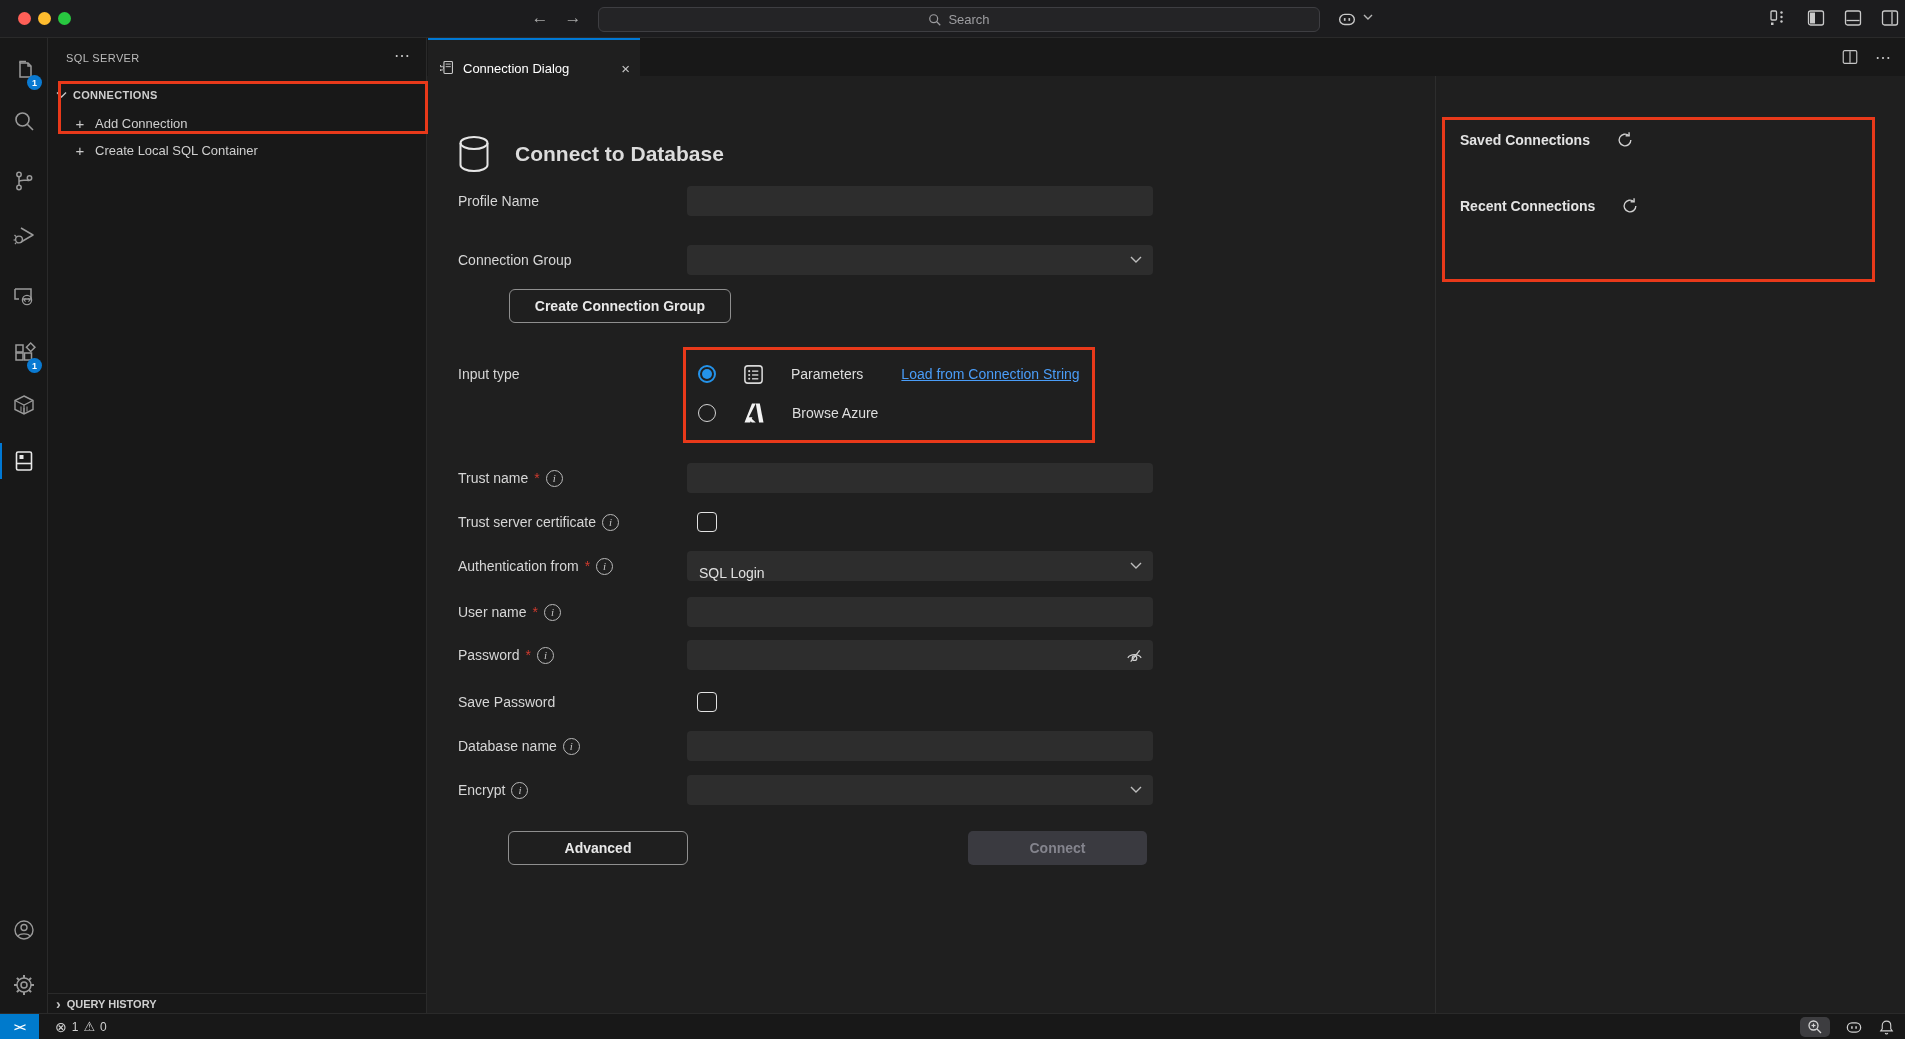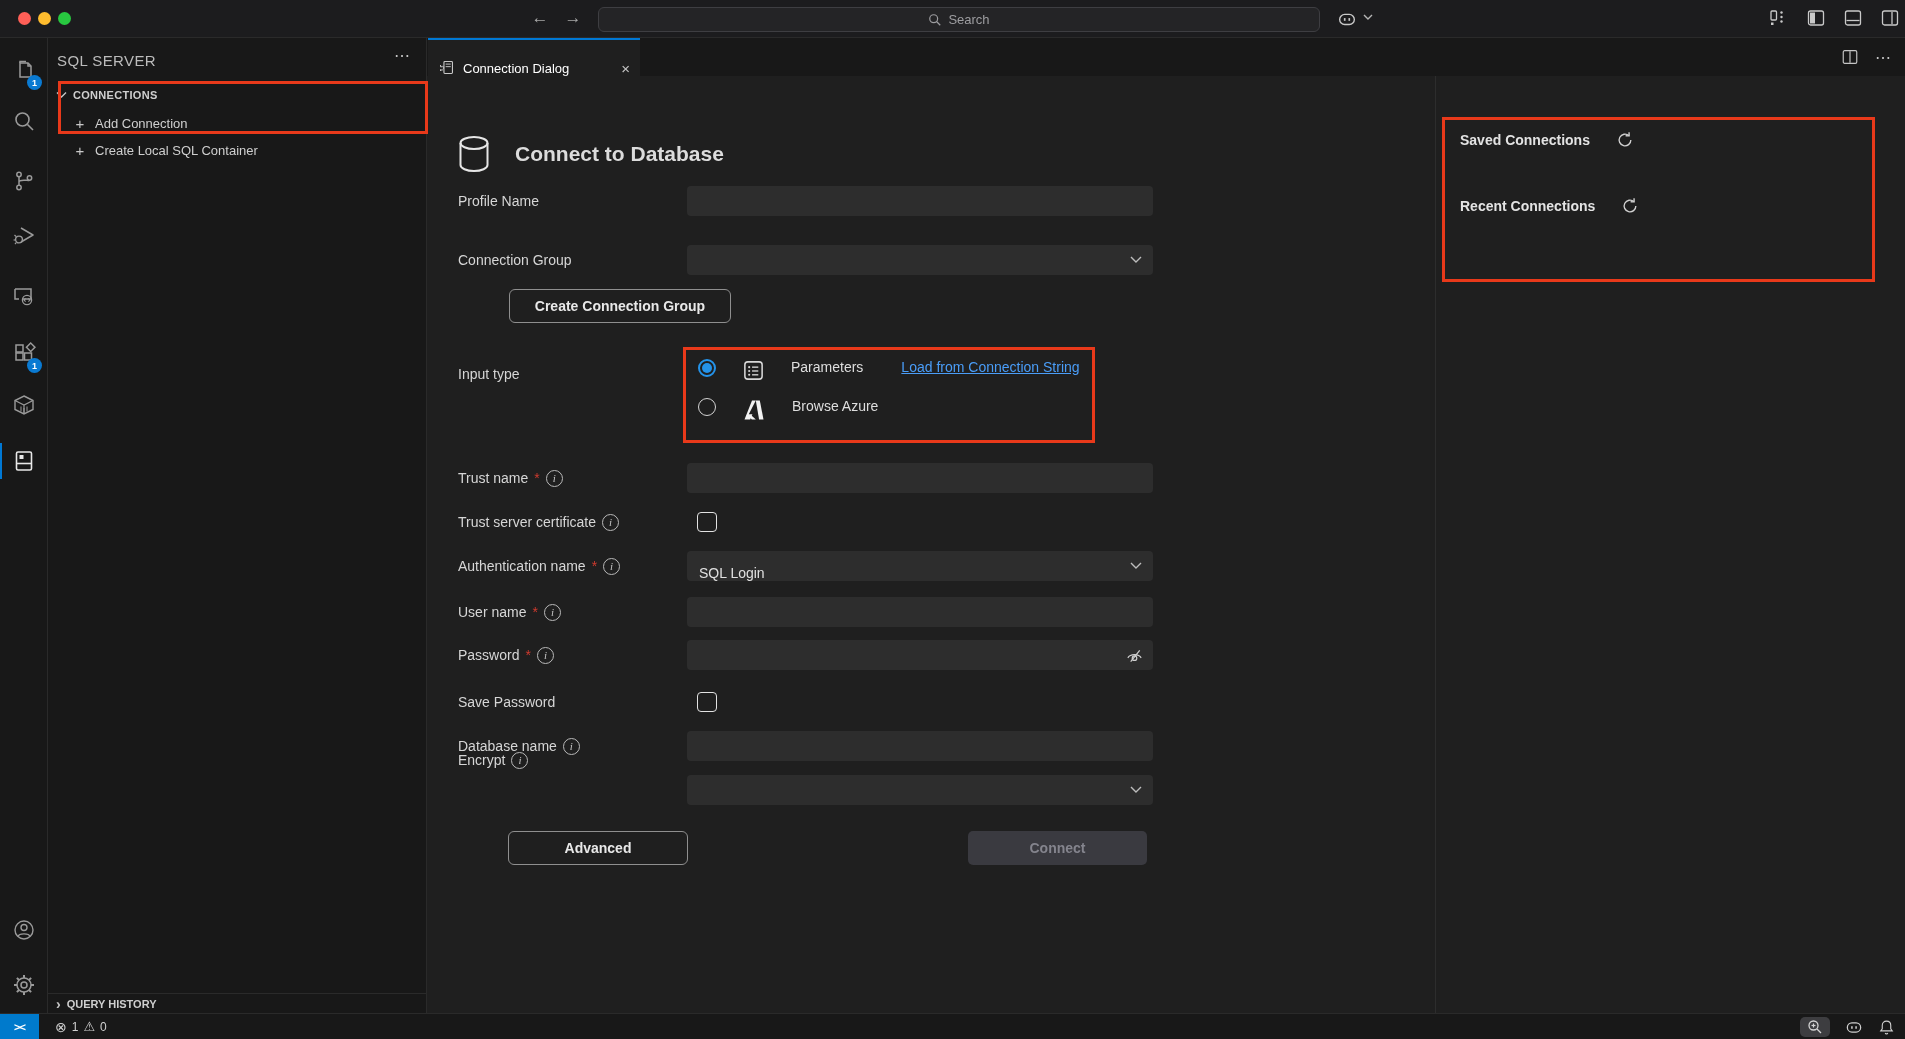--- a/index.html
+++ b/index.html
@@ -26,21 +26,21 @@
     background:#181818; border-right:1px solid #2a2a2a; }
   .ab-item { position:absolute; left:0; width:48px; height:48px;
     display:flex; align-items:center; justify-content:center; }
   .ab-item.active::before { content:""; position:absolute; left:0; top:6px; bottom:6px; width:2px; background:#0078d4; }
   .badge { position:absolute; right:6px; bottom:4px; width:15px; height:15px; border-radius:50%;
     background:#0a7ad2; color:#fff; font-size:9px; font-weight:bold;
     display:flex; align-items:center; justify-content:center; }
   
   .sidebar { position:absolute; left:48px; top:38px; width:379px; bottom:26px;
     background:#181818; border-right:1px solid #2a2a2a; }
-  .sb-title { position:absolute; left:9px; top:14px; font-size:15px; letter-spacing:0.4px; color:#bcbcbc; }
+  .sb-title { position:absolute; left:18px; top:14px; font-size:11px; letter-spacing:0.4px; color:#bcbcbc; }
   .sb-more { position:absolute; right:16px; top:8px; font-size:16px; color:#c5c5c5; }
   .sb-section { position:absolute; left:0; top:44px; width:100%; height:26px;
     display:flex; align-items:center; gap:6px; padding-left:8px;
     font-size:11px; font-weight:bold; color:#cfcfcf; letter-spacing:0.3px; }
   .sb-row { position:absolute; left:0; width:100%; height:27px;
     display:flex; align-items:center; gap:9px; padding-left:26px; font-size:13px; color:#cfcfcf; }
   .sb-plus { font-size:15px; color:#c9c9c9; width:12px; text-align:center; }
   .sb-qh { position:absolute; left:0; bottom:0; width:100%; height:20px; border-top:1px solid #2a2a2a;
     display:flex; align-items:center; gap:6px; padding-left:8px;
     font-size:11px; font-weight:bold; color:#cfcfcf; }
@@ -66,21 +66,21 @@
   .field { position:absolute; left:260px; width:466px; height:30px; background:#2d2d2d; border-radius:4px; }
   .select { display:flex; align-items:flex-end; padding:0 12px; color:#e0e0e0; font-size:14px; }
   .sel-chev { position:absolute; right:11px; top:10px; }
   .btn-outline { position:absolute; height:34px; border:1px solid #8f8f8f; border-radius:6px;
     background:transparent; color:#e8e8e8; font-weight:bold; font-size:14px;
     display:flex; align-items:center; justify-content:center; font-family:"Liberation Sans",sans-serif;margin-left:45px; }
   .btn-disabled { position:absolute; height:34px; border:none; border-radius:5px; background:#3a3a40;
     color:#84848d; font-weight:bold; font-size:14px; display:flex; align-items:center; justify-content:center; }
   .checkbox { position:absolute; left:270px; width:20px; height:20px; border:1.6px solid #e2e2e2;
     border-radius:4px; background:transparent; }
-  .radio-row { position:absolute; display:flex; gap:26px; }
+  .radio-row { position:absolute; display:flex; align-items:center; gap:26px; }
   .radio { width:18px; height:18px; border-radius:50%; position:relative; }
   .radio.sel { border:2px solid #2493ea; }
   .radio.sel::after { content:""; position:absolute; left:2px; top:2px; width:10px; height:10px;
     border-radius:50%; background:#2493ea; }
   .radio.unsel { border:1.6px solid #d4d4d4; }
   .radio-lab { font-size:14px; color:#dedede; }
   .link { font-size:14px; color:#4a9df8; text-decoration:underline; margin-left:12px; }
   .rp-title { position:absolute; display:flex; align-items:center; gap:26px;
     font-size:14px; font-weight:bold; color:#e3e3e3; }
   
@@ -348,21 +348,21 @@
       </div>
       <div class="field" style="top:387px;"></div>
 
       <div class="frm-label" style="top:431px;">
         <span>Trust server certificate</span>
         <span class="info">i</span>
       </div>
       <div class="checkbox" style="top:436px;"></div>
 
       <div class="frm-label" style="top:475px;">
-        <span>Authentication name</span>
+        <span>Authentication from</span>
         <span class="req">*</span>
         <span class="info">i</span>
       </div>
       <div class="field select" style="top:475px;">
         <span>SQL Login</span>
         <svg class="ic sel-chev" width="12" height="9" viewBox="0 0 12 9">
             <polyline points="1,2 6,7 11,2" fill="none" stroke="#bdbdbd" stroke-width="1.4"></polyline>
           </svg>
       </div>
 
@@ -390,21 +390,21 @@
         <span>Save Password</span>
       </div>
       <div class="checkbox" style="top:616px;"></div>
 
       <div class="frm-label" style="top:655px;">
         <span>Database name</span>
         <span class="info">i</span>
       </div>
       <div class="field" style="top:655px;"></div>
 
-      <div class="frm-label" style="top:669px;">
+      <div class="frm-label" style="top:699px;">
         <span>Encrypt</span>
         <span class="info">i</span>
       </div>
       <div class="field" style="top:699px;">
         <svg class="ic sel-chev" width="12" height="9" viewBox="0 0 12 9">
             <polyline points="1,2 6,7 11,2" fill="none" stroke="#bdbdbd" stroke-width="1.4"></polyline>
           </svg>
       </div>
 
       <div class="btn-outline" style="left:36px; top:755px; width:180px;">

